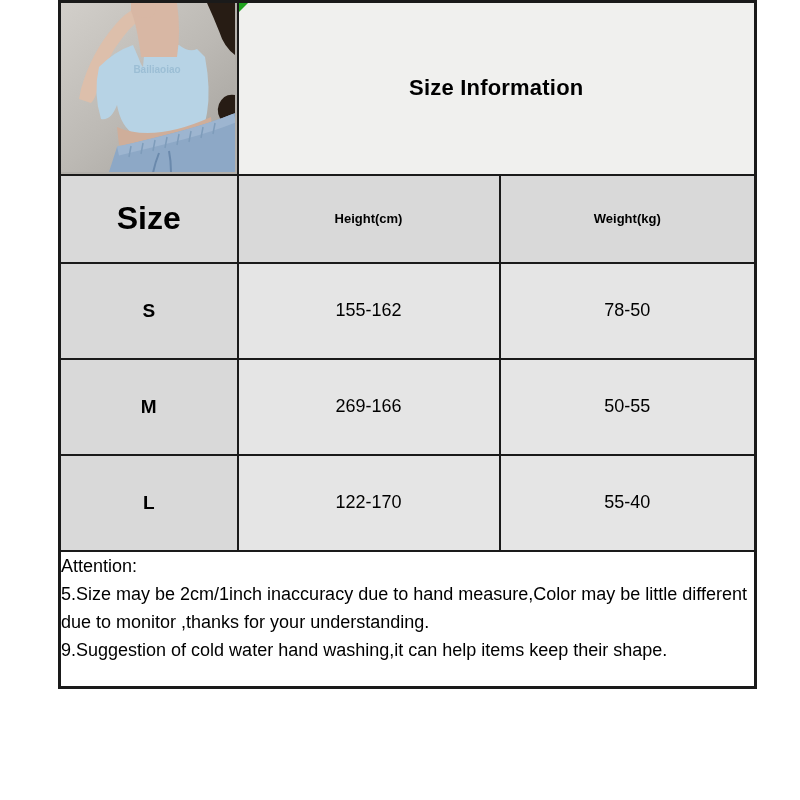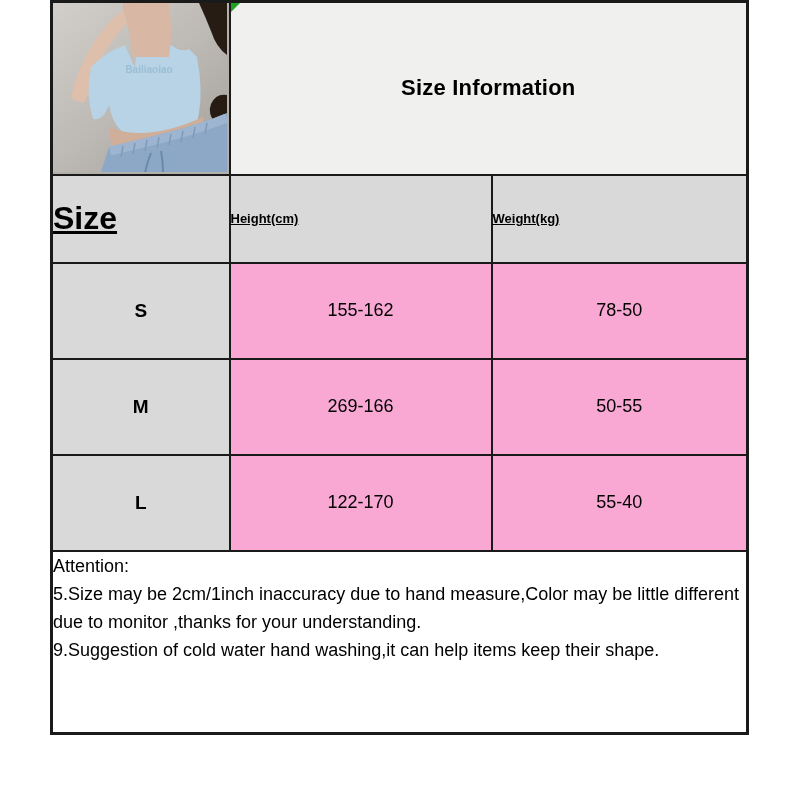--- a/index.html
+++ b/index.html
@@ -6,65 +6,64 @@
   html, body { margin: 0; padding: 0; }
   body {
     width: 800px; height: 800px;
     background: #ffffff;
     font-family: "Liberation Sans", sans-serif;
     color: #000;
   }
   .sheet { position: relative; width: 800px; height: 800px; background: #ffffff; }
 
   table.size-table {
-    position: absolute; left: 50px; top: 0;
+    position: absolute; left: 58px; top: 0;
     width: 696px;
     border-collapse: collapse;
     table-layout: fixed;
   }
   table.size-table { border: 3px solid #1a1a1a; }
   .size-table td, .size-table th { border: 2px solid #1a1a1a; padding: 0; }
 
   tr.r-top  { height: 173px; }
   tr.r-head { height: 88px; }
   tr.r-data { height: 96px; }
-  tr.r-note { height: 183px; }
+  tr.r-note { height: 137px; }
 
   .photo-cell { padding: 0; background: #b3b0ab; vertical-align: top; }
   .photo-cell svg { display: block; }
 
   .title-cell {
     background: #f0f0ee;
     text-align: center; vertical-align: middle;
     position: relative;
   }
   .corner-marker {
     position: absolute; top: 0; left: 0;
     width: 0; height: 0;
     border-top: 9px solid #1fa21f;
     border-right: 9px solid transparent;
   }
   .title-text { font-size: 22px; font-weight: bold; letter-spacing: 0.2px; }
 
   .head-cell {
     background: #d9d9d9;
-    text-align: left; vertical-align: middle;
+    text-align: center; vertical-align: middle;
     font-weight: bold;
-    text-decoration: underline;
   }
   .head-size { font-size: 32px; }
   .head-col  { font-size: 13px; }
 
   .size-label-cell {
     background: #d9d9d9;
     text-align: center; vertical-align: middle;
     font-weight: bold; font-size: 19px;
   }
   .value-cell {
-    background: #f9a8d4;
+    background: #e5e5e5;
     text-align: center; vertical-align: middle;
     font-size: 18px; font-weight: normal;
   }
 
   .note-cell {
     background: #ffffff;
     vertical-align: top; text-align: left;
     padding: 3px 8px 0 6px;
     font-size: 18px; line-height: 28px;
   }

